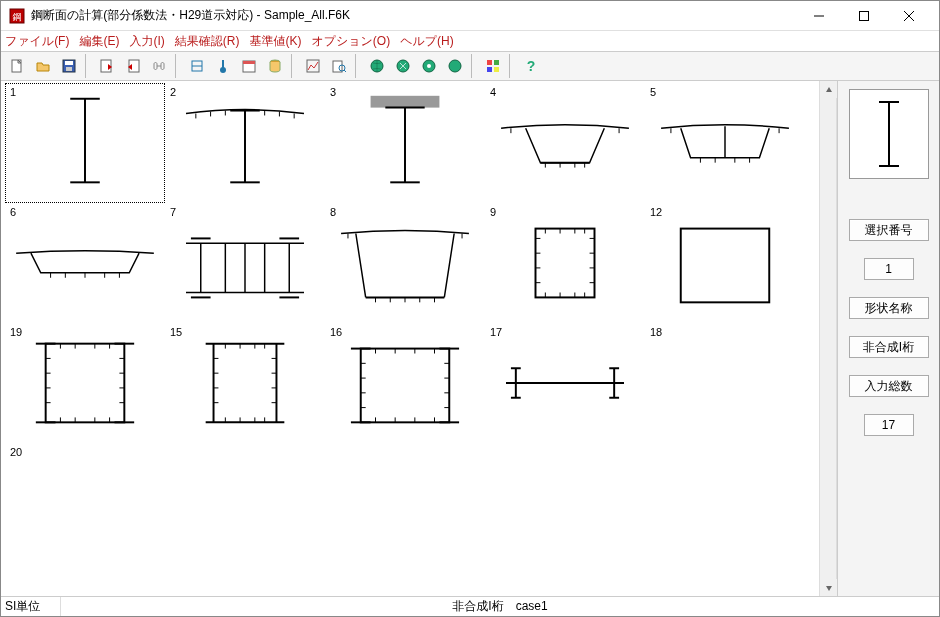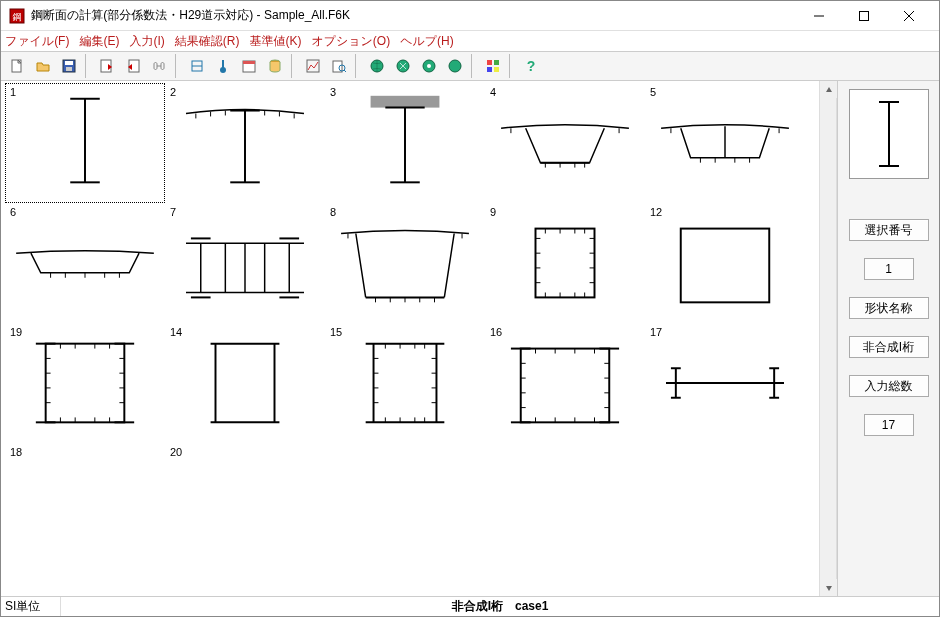--- a/index.html
+++ b/index.html
@@ -25,21 +25,21 @@
 .vscroll { width: 17px; background: #f0f0f0; border-left: 1px solid #ddd; position: relative; }
 .vscroll .arrow { width: 17px; height: 17px; background: #f0f0f0; display: flex; align-items:center; justify-content:center; position:absolute; left:0; }
 .vscroll .arrow.up { top:0; }
 .vscroll .arrow.down { bottom:0; }
 .sidepanel { width: 102px; background: #f4f4f4; border-left: 1px solid #ccc; display:flex; flex-direction:column; align-items:center; padding: 8px 4px; gap:17px; }
 .sidepanel .preview { width: 80px; height: 90px; background:#fff; border:1px solid #999; display:flex; align-items:center; justify-content:center; }
 .sidepanel .btn { min-width: 80px; height: 22px; background:#fdfdfd; border:1px solid #aaa; display:flex; align-items:center; justify-content:center; font-size:12px; box-shadow: 0 1px 0 #fff inset; }
 .sidepanel .valuebox { min-width: 50px; height: 22px; background:#fdfdfd; border:1px solid #aaa; display:flex; align-items:center; justify-content:center; font-size:12px; }
 .statusbar { height: 20px; border-top: 1px solid #ccc; background:#fff; display:flex; align-items:center; font-size:12px; color:#000; }
 .statusbar .cell1 { width: 60px; padding-left: 4px; border-right:1px solid #ddd; height:100%; display:flex; align-items:center; }
-.statusbar .center { flex:1; text-align:center;font-weight:bold; }
+.statusbar .center { flex:1; text-align:center; }
 </style>
 </head>
 <body>
 
 <div class="titlebar">
   <div class="app-icon">
     <svg viewBox="0 0 16 16">
         <rect x="1" y="1" width="14" height="14" fill="#b00" stroke="#600"></rect>
         <text x="8" y="12" text-anchor="middle" font-size="9" fill="#fff">鋼</text>
       </svg>
@@ -387,31 +387,20 @@
                 <line x1="105" y1="20" x2="105" y2="25"></line>
                 <line x1="55" y1="100" x2="55" y2="95"></line>
                 <line x1="70" y1="100" x2="70" y2="95"></line>
                 <line x1="90" y1="100" x2="90" y2="95"></line>
                 <line x1="105" y1="100" x2="105" y2="95"></line>
               </g>
             </g>
           </svg>
       </div>
       <div class="cell">
-        <span class="num">14</span>
-        <svg viewBox="0 0 160 120">
-            <g stroke="#000" stroke-width="2" fill="none">
-              <line x1="45" y1="20" x2="115" y2="20"></line>
-              <line x1="45" y1="100" x2="115" y2="100"></line>
-              <line x1="50" y1="20" x2="50" y2="100"></line>
-              <line x1="110" y1="20" x2="110" y2="100"></line>
-            </g>
-          </svg>
-      </div>
-      <div class="cell">
         <span class="num">15</span>
         <svg viewBox="0 0 160 120">
             <g stroke="#000" stroke-width="2" fill="none">
               <line x1="40" y1="20" x2="120" y2="20"></line>
               <line x1="40" y1="100" x2="120" y2="100"></line>
               <line x1="48" y1="20" x2="48" y2="100"></line>
               <line x1="112" y1="20" x2="112" y2="100"></line>
               <g stroke-width="1">
                 <line x1="48" y1="35" x2="53" y2="35"></line>
                 <line x1="48" y1="50" x2="53" y2="50"></line>

